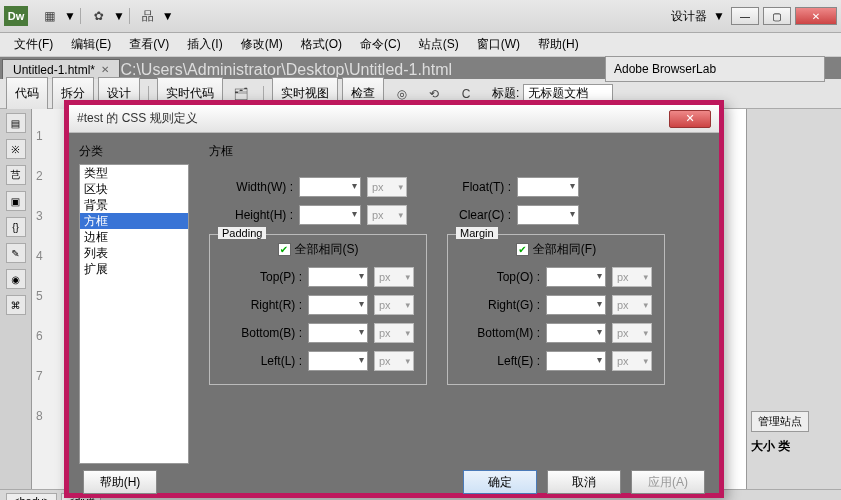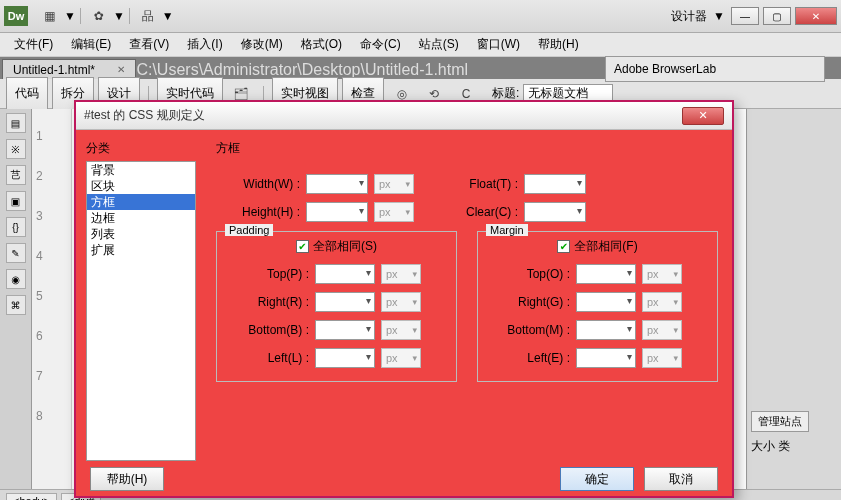--- a/index.html
+++ b/index.html
@@ -8,61 +8,61 @@
 .dw-logo{width:24px;height:20px;background:#4a7a3a;color:#fff;display:flex;align-items:center;justify-content:center;font-weight:bold;font-size:11px;margin-right:8px}
 .tb-icon{width:20px;height:20px;margin:0 4px;display:flex;align-items:center;justify-content:center;color:#444}
 .tb-sep{width:1px;height:16px;background:#aaa;margin:0 4px}
 .spacer{flex:1}
 .win-btns{display:flex;gap:4px}
 .win-btn{width:28px;height:18px;border:1px solid #888;background:linear-gradient(#f8f8f8,#e0e0e0);display:flex;align-items:center;justify-content:center;font-size:10px}
 .win-btn.close{background:linear-gradient(#e88,#c44);color:#fff;width:42px}
 .menubar{height:24px;background:#e8e8e8;border-bottom:1px solid #ccc;display:flex;align-items:center;padding:0 6px;gap:2px}
 .menu-item{padding:8px 8px;cursor:default}
 .doc-tabs{height:22px;background:#808080;display:flex;align-items:flex-end}
-.doc-tab{height:20px;padding:0 10px;background:#b8b8b8;border:1px solid #666;border-bottom:none;display:flex;align-items:center;gap:22px;margin-left:2px;color:#000}
+.doc-tab{height:20px;padding:0 10px;background:#b8b8b8;border:1px solid #666;border-bottom:none;display:flex;align-items:center;gap:6px;margin-left:2px;color:#000}
 .doc-tab.active{background:#d8d8d8}
 .doc-tab .x{font-size:10px;color:#666}
 .doc-path{color:#ddd;font-size:16px;flex:1;text-align:left}
 .panel-tab{position:absolute;right:16px;top:56px;width:220px;height:26px;background:#e8e8e8;border:1px solid #999;display:flex;align-items:center;padding:0 8px}
 .toolbar2{height:30px;background:#e4e4e4;border-bottom:1px solid #aaa;display:flex;align-items:center;padding:0 6px;gap:4px}
 .tbtn{height:34px;padding:16px 8px;border:1px solid #999;background:linear-gradient(#f8f8f8,#e4e4e4);display:flex;align-items:center}
 .tlabel{margin-left:8px}
 .tinput{height:20px;width:90px;border:1px solid #999;padding:0 4px;background:#fff}
 .workspace{display:flex;height:380px;background:#e0e0e0}
 .left-tools{width:32px;background:#d0d0d0;border-right:1px solid #999;display:flex;flex-direction:column;align-items:center;padding-top:4px;gap:6px}
 .lt{width:20px;height:20px;border:1px solid #aaa;background:#e8e8e8;display:flex;align-items:center;justify-content:center;font-size:10px}
 .ruler-area{width:40px;background:#f0f0f0;border-right:1px solid #ccc;font-size:10px;color:#888;padding-top:20px}
 .ruler-area div{height:40px;padding-left:4px}
 .canvas{flex:1;background:#fff;position:relative}
 .right-panels{width:95px;background:#d8d8d8;border-left:1px solid #999;padding:4px;font-size:11px}
 .status-bar{height:22px;background:#d8d8d8;border-top:1px solid #aaa;display:flex;align-items:center;padding:0 6px;gap:4px}
 .tag-crumb{border:1px solid #aaa;padding:1px 6px;background:#eee;font-size:11px}
 
 
-.dialog{position:absolute;left:74px;top:100px;width:660px;height:398px;background:#ef4444;border:2px solid #be185d;box-shadow:4px 4px 12px rgba(0,0,0,0.3)}
+.dialog{position:absolute;left:64px;top:100px;width:660px;height:398px;background:#737373;border:5px solid #be185d;box-shadow:4px 4px 12px rgba(0,0,0,0.3)}
 .dlg-title{height:28px;background:linear-gradient(#fff,#e4e4e4);border-bottom:1px solid #bbb;display:flex;align-items:center;padding:0 8px}
 .dlg-title-text{flex:1;font-size:12px;color:#333}
 .dlg-close{width:42px;height:18px;background:linear-gradient(#e88,#c44);border:1px solid #933;color:#fff;display:flex;align-items:center;justify-content:center;border-radius:2px;font-size:11px}
 .dlg-body{display:flex;height:330px;padding:10px}
 .cat-col{width:120px}
 .cat-label{margin-bottom:4px}
 .cat-list{border:1px solid #999;background:#fff;height:300px;width:110px}
 .cat-item{padding:1px 4px;font-size:12px;line-height:14px}
 .cat-item.sel{background:#3874d6;color:#fff}
 .form-col{flex:1;padding-left:10px}
 .form-title{margin-bottom:14px}
 .row{display:flex;align-items:center;height:26px;margin-bottom:2px}
 .row label{width:90px;text-align:right;padding-right:6px}
 .combo{width:60px;height:20px;border:1px solid #999;background:#fff;position:relative}
 .combo::after{content:"▾";position:absolute;right:3px;top:2px;font-size:10px;color:#555}
 .combo.wide{width:62px}
 .unit{width:40px;height:20px;border:1px solid #bbb;background:#f4f4f4;color:#999;margin-left:6px;display:flex;align-items:center;padding:0 4px;position:relative;font-size:11px}
 .unit::after{content:"▾";position:absolute;right:3px;font-size:9px}
 .two-col{display:flex;gap:20px}
-.fieldset{border:1px solid #bbb;padding:6px 8px 8px;margin-top:4px;position:relative;width:241px}
+.fieldset{border:1px solid #bbb;padding:6px 8px 8px;margin-top:4px;position:relative;width:218px}
 .legend{position:absolute;top:-8px;left:8px;background:#f0f0f0;padding:0 4px;font-size:11px}
 .chk-row{display:flex;align-items:center;justify-content:center;gap:4px;margin-bottom:6px}
 .chk{width:13px;height:13px;border:1px solid #666;background:#fff;display:flex;align-items:center;justify-content:center;color:#0a0;font-size:10px}
 .dlg-foot{height:38px;display:flex;align-items:center;padding:0 14px;gap:10px}
 .dlg-btn{width:74px;height:24px;border:1px solid #888;background:linear-gradient(#fdfdfd,#e2e2e2);display:flex;align-items:center;justify-content:center}
 .dlg-btn.primary{border:1px solid #4a7ab8;background:linear-gradient(#eaf2fb,#cfe2f6)}
 .dlg-btn.dis{color:#999}
 .rp-btn{border:1px solid #999;background:#eee;padding:2px 6px;margin-top:280px;display:inline-block;font-size:11px}
 </style>
 </head>
@@ -148,40 +148,41 @@
       <div>4</div>
       <div>5</div>
       <div>6</div>
       <div>7</div>
       <div>8</div>
   </div>
   <div class="canvas"></div>
   <div class="right-panels">
     <div style="height:18px"></div>
     <div class="rp-btn">管理站点</div>
-    <div style="margin-top:6px;font-weight:normal">大小 类</div>
+    <div style="margin-top:6px;font-weight:bold">大小 类</div>
   </div>
 </div>
 
 <div class="status-bar">
   <span class="tag-crumb">&lt;body&gt;</span>
   <span class="tag-crumb">&lt;div#</span>
 </div>
 
 <div class="dialog">
   <div class="dlg-title">
     <span class="dlg-title-text">#test 的 CSS 规则定义</span>
     <div class="dlg-close">✕</div>
   </div>
   <div class="dlg-body">
     <div class="cat-col">
       <div class="cat-label">分类</div>
       <div class="cat-list">
+        <div class="cat-item">类型</div>
+        <div class="cat-item">区块</div>
         <div class="cat-item">背景</div>
-        <div class="cat-item">区块</div>
         <div class="cat-item sel">方框</div>
         <div class="cat-item">边框</div>
         <div class="cat-item">列表</div>
         <div class="cat-item">扩展</div>
       </div>
     </div>
     <div class="form-col">
       <div class="form-title">方框</div>
       <div class="two-col">
         <div>
@@ -263,14 +264,15 @@
             </div>
         </div>
       </div>
     </div>
   </div>
   <div class="dlg-foot">
     <div class="dlg-btn">帮助(H)</div>
     <div class="spacer"></div>
     <div class="dlg-btn primary">确定</div>
     <div class="dlg-btn">取消</div>
+    <div class="dlg-btn dis">应用(A)</div>
   </div>
 </div>
 
 </body></html>

